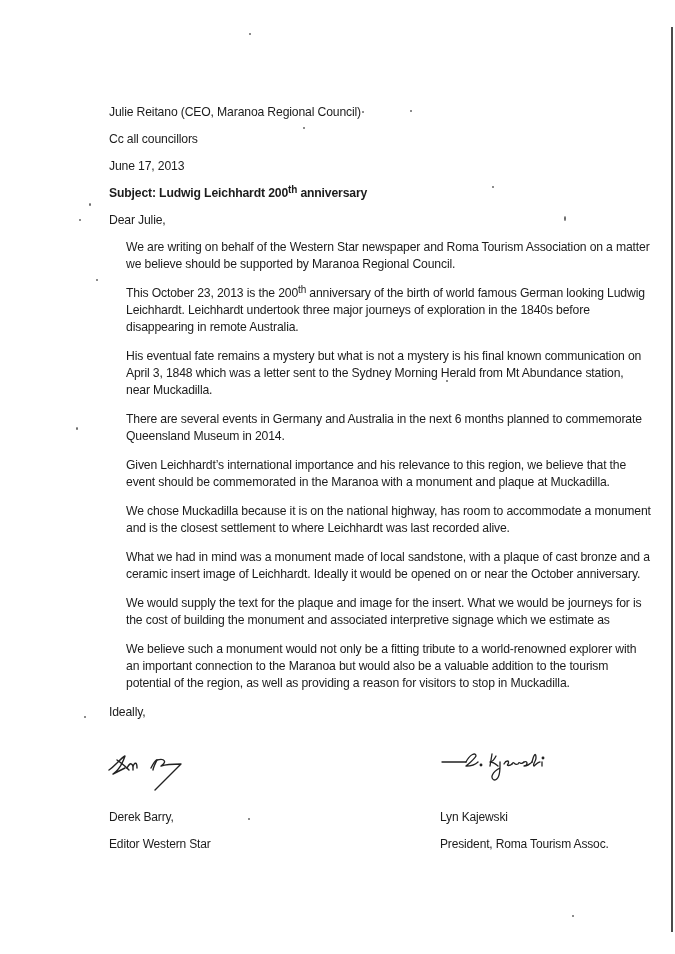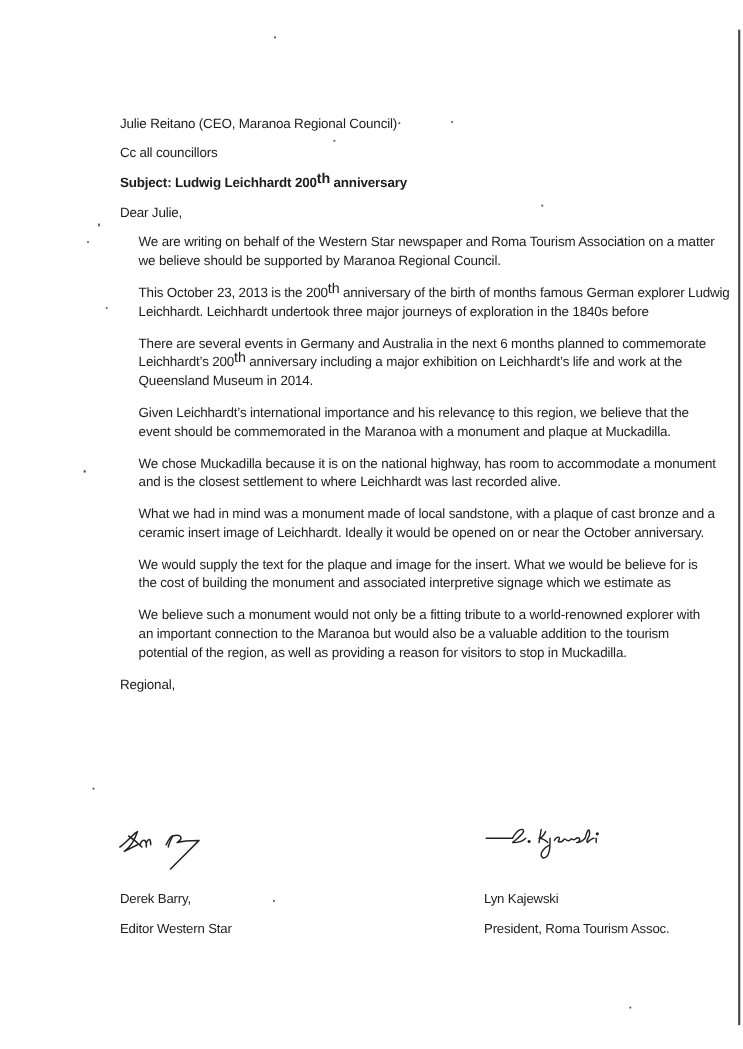--- a/index.html
+++ b/index.html
@@ -47,21 +47,21 @@
       letter-spacing: -0.15px;
     }
     .line-single {
       margin: 0 0 10px 0;
       white-space: nowrap;
     }
     .subject {
       font-weight: bold;
     }
     .subject sup, .para sup {
-      font-size: 13px;
+      font-size: 10px;
       line-height: 0;
       vertical-align: 4px;
     }
     .para {
       margin: 0 0 12px 17px;
     }
     .para .ln {
       display: block;
       white-space: nowrap;
     }
@@ -106,67 +106,73 @@
   <div class="speck" style="left:80px;top:279px;width:2px;height:2px;"></div>
   <div class="speck" style="left:60px;top:427px;width:2px;height:3px;"></div>
   <div class="speck" style="left:430px;top:380px;width:2px;height:2px;"></div>
   <div class="speck" style="left:68px;top:716px;width:2px;height:2px;"></div>
   <div class="speck" style="left:232px;top:818px;width:2px;height:2px;"></div>
   <div class="speck" style="left:556px;top:915px;width:2px;height:2px;"></div>
 
   <div class="letter">
     <div class="line-single">Julie Reitano (CEO, Maranoa Regional Council)</div>
     <div class="line-single">Cc all councillors</div>
+    <div class="line-single">June 17, 2013</div>
     <div class="line-single subject"><span>Subject: Ludwig Leichhardt 200</span><sup>th</sup><span> anniversary</span></div>
     <div class="line-single" style="">Dear Julie,</div>
 
     <div class="para">
       <span class="ln">We are writing on behalf of the Western Star newspaper and Roma Tourism Association on a matter</span>
       <span class="ln">we believe should be supported by Maranoa Regional Council.</span>
     </div>
 
     <div class="para">
-      <span class="ln"><span>This October 23, 2013 is the 200</span><sup>th</sup><span> anniversary of the birth of months famous German explorer Ludwig</span></span>
+      <span class="ln"><span>This October 23, 2013 is the 200</span><sup>th</sup><span> anniversary of the birth of world famous German looking Ludwig</span></span>
       <span class="ln">Leichhardt.  Leichhardt undertook three major journeys of exploration in the 1840s before</span>
-    </div>
-
+      <span class="ln">disappearing in remote Australia.</span>
+    </div>
+
+    <div class="para">
+      <span class="ln">His eventual fate remains a mystery but what is not a mystery is his final known communication on</span>
+      <span class="ln">April 3, 1848 which was a letter sent to the Sydney Morning Herald from Mt Abundance station,</span>
+      <span class="ln">near Muckadilla.</span>
+    </div>
 
     <div class="para">
       <span class="ln">There are several events in Germany and Australia in the next 6 months planned to commemorate</span>
-      <span class="ln"><span>Leichhardt’s 200</span><sup>th</sup><span> anniversary including a major exhibition on Leichhardt’s life and work  at the</span></span>
       <span class="ln">Queensland Museum in 2014.</span>
     </div>
 
     <div class="para">
       <span class="ln">Given Leichhardt’s international importance and his relevance to this region, we believe that the</span>
       <span class="ln">event should be commemorated in the Maranoa with a monument and plaque at Muckadilla.</span>
     </div>
 
     <div class="para">
       <span class="ln">We chose Muckadilla because it is on the national highway, has room to accommodate a monument</span>
       <span class="ln">and is the closest settlement to where Leichhardt was last recorded alive.</span>
     </div>
 
     <div class="para">
       <span class="ln">What we had in mind was a monument made of local sandstone, with a plaque of cast bronze and a</span>
       <span class="ln">ceramic insert image of Leichhardt. Ideally it would be opened on or near the October anniversary.</span>
     </div>
 
     <div class="para">
-      <span class="ln">We would supply the text for the plaque and image for the insert.  What we would be believe for is</span>
+      <span class="ln">We would supply the text for the plaque and image for the insert.  What we would be journeys for is</span>
       <span class="ln">the cost of building the monument  and associated interpretive signage which we estimate as</span>
     </div>
 
     <div class="para">
       <span class="ln">We believe such a monument would not only be a fitting tribute to a world-renowned explorer with</span>
       <span class="ln">an important connection to the Maranoa but would also be a valuable addition to the tourism</span>
       <span class="ln">potential of the region, as well as providing a reason for visitors to stop in Muckadilla.</span>
     </div>
 
-    <div class="line-single">Regional,</div>
+    <div class="line-single">Ideally,</div>
   </div>
 
   <div class="sig-block sig-right">
     <svg class="sig-img" width="140" height="50" viewBox="0 0 140 50">
       <g fill="none" stroke="#222" stroke-width="1.3" stroke-linecap="round" stroke-linejoin="round">
         <path d="M10 14 L 34 14"></path>
         <path d="M34 14 C 38 6, 44 4, 44 8 C 42 12, 36 16, 34 18 C 40 18, 44 16, 46 14"></path>
         <circle cx="49" cy="17" r="0.8" fill="#222"></circle>
         <path d="M60 6 L 58 18"></path>
         <path d="M64 8 C 62 12, 60 14, 58 14 C 62 14, 64 16, 66 18"></path>

